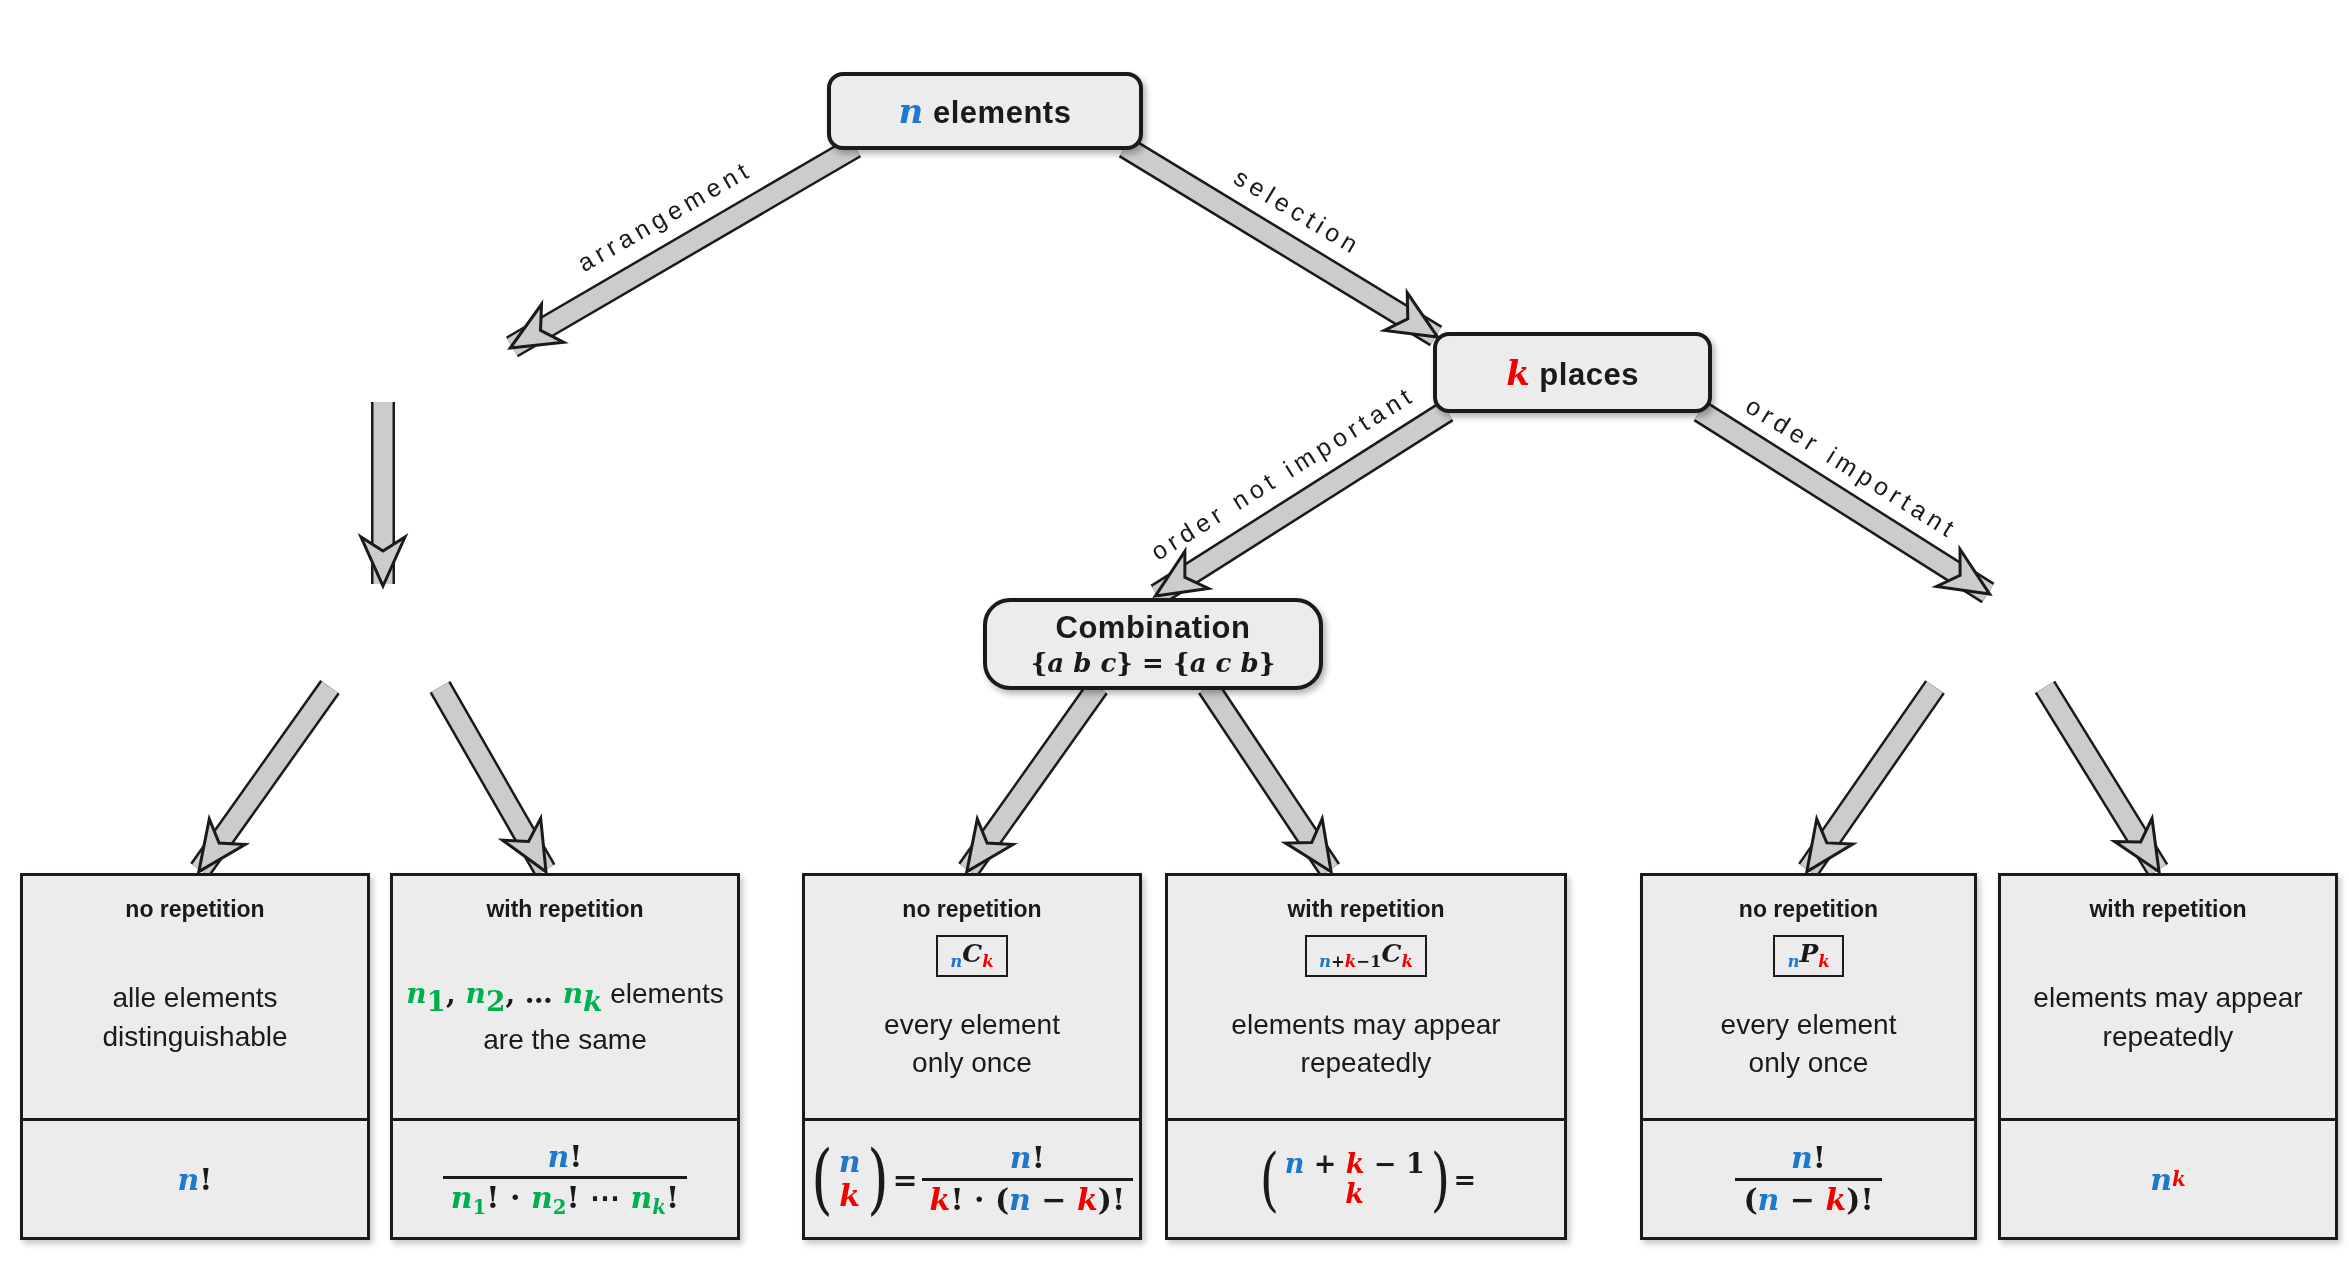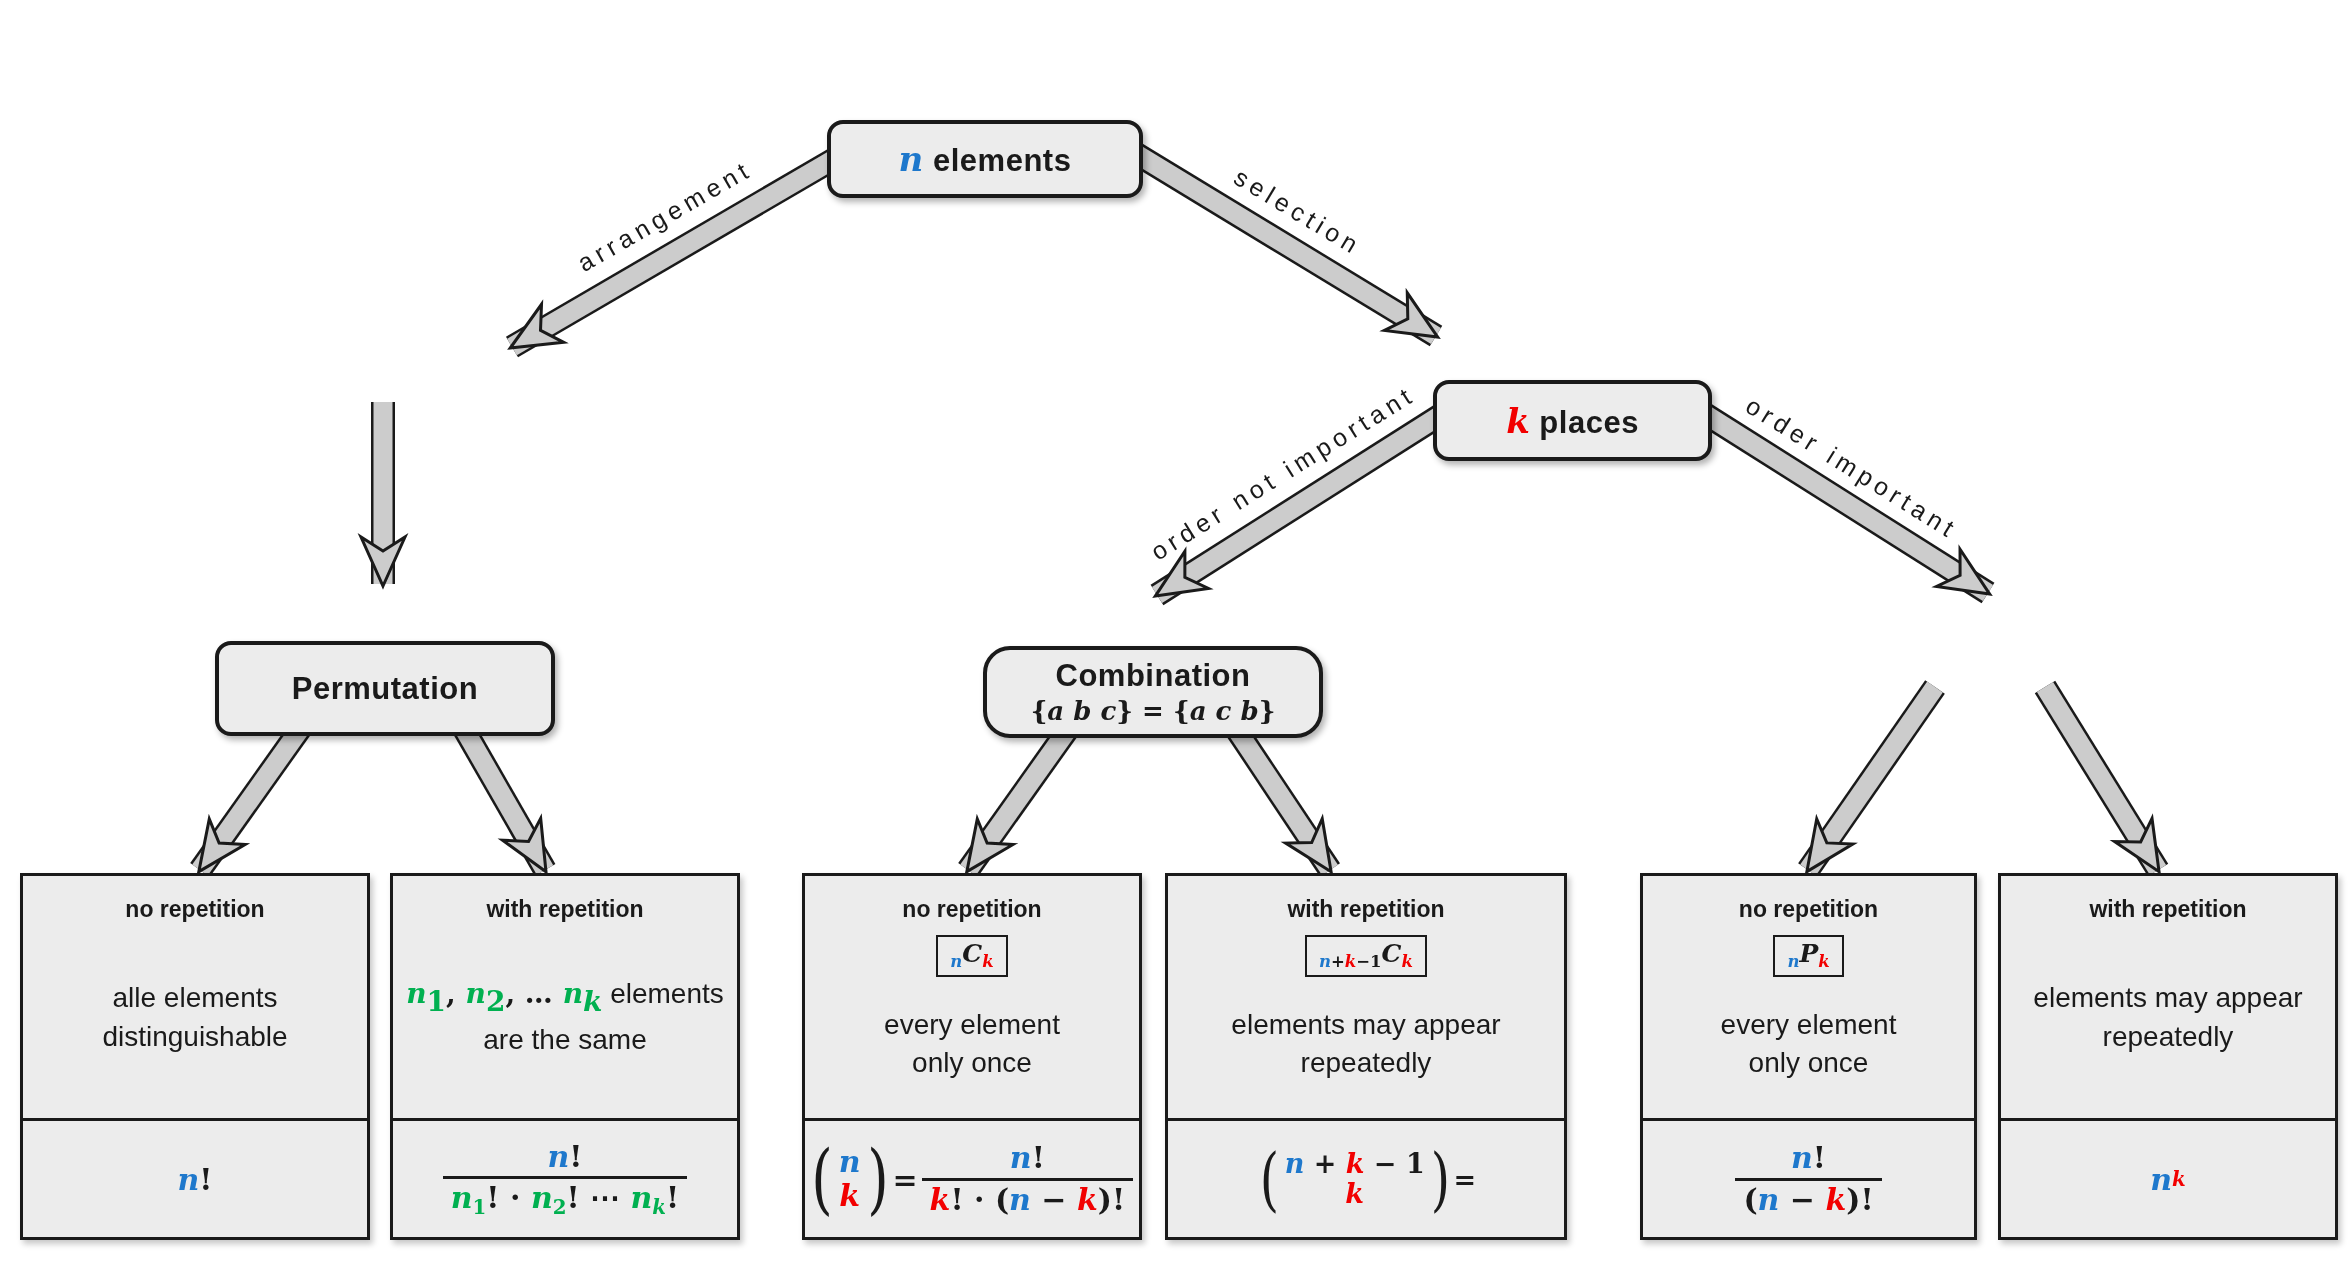--- a/index.html
+++ b/index.html
@@ -19,21 +19,21 @@
   .fden{border-top:3px solid #1a1a1a;padding:2px 8px 0;line-height:1.15;}
 
   .binom{display:inline-flex;align-items:center;vertical-align:middle;}
   .paren{font-family:"DejaVu Serif",serif;font-weight:400;font-size:2.55em;line-height:0;
          transform:scaleX(.72);display:inline-block;}
   .bstack{display:inline-flex;flex-direction:column;align-items:center;line-height:1.12;margin:0 2px;}
 
   
   .node{position:absolute;background:#ececec;border:4px solid #1a1a1a;border-radius:16px;
         display:flex;flex-direction:column;align-items:center;justify-content:center;
-        z-index:1;box-shadow:3px 4px 6px rgba(0,0,0,.30);margin-top:48px;}
+        z-index:1;box-shadow:3px 4px 6px rgba(0,0,0,.30);}
   .ntitle{font-size:31px;font-weight:bold;letter-spacing:.5px;}
   .ntitle .math{font-size:1.1em;}
   .nsub{font-size:26px;margin-top:2px;}
 
   
   .leaf{position:absolute;background:#ececec;border:3px solid #1a1a1a;display:flex;flex-direction:column;
         z-index:1;box-shadow:3px 4px 6px rgba(0,0,0,.22);}
   .leaf .top{flex:1;display:flex;flex-direction:column;align-items:center;padding:20px 6px 6px;}
   .leaf .ltitle{font-size:23px;font-weight:bold;}
   .leaf .badge{margin-top:12px;border:2px solid #1a1a1a;padding:2px 12px 4px;font-size:25px;background:#ececec;}
@@ -116,23 +116,20 @@
   <div class="elabel r-pos32" style="left:1852px;top:468px;">order important</div>
 
   <div class="node" style="left:827px;top:72px;width:308px;height:70px;">
     <div class="ntitle"><span class="math it" style="color: rgb(30, 120, 204);">n</span><span class="bold"> elements</span></div>
   </div>
 
   <div class="node" style="left:1433px;top:332px;width:271px;height:73px;align-items:center;">
     <div class="ntitle"><span class="math it" style="color: rgb(242, 0, 0);">k</span><span class="bold"> places</span></div>
   </div>
 
-  <div class="node" style="left:215px;top:593px;width:332px;height:87px;">
-    <div class="ntitle">Permutation</div>
-  </div>
   <div class="node" style="left:983px;top:598px;width:332px;height:84px;border-radius:27px;">
     <div class="ntitle">Combination</div>
     <div class="nsub"><span class="math">{</span><span class="math it">a b c</span><span class="math">} = {</span><span class="math it">a c b</span><span class="math">}</span></div>
   </div>
 
   <div class="leaf" style="left:20px;top:873px;width:344px;height:361px;">
     <div class="top">
       <div class="ltitle">no repetition</div>
       <div class="desc">
         <div><span>alle elements</span></div>

